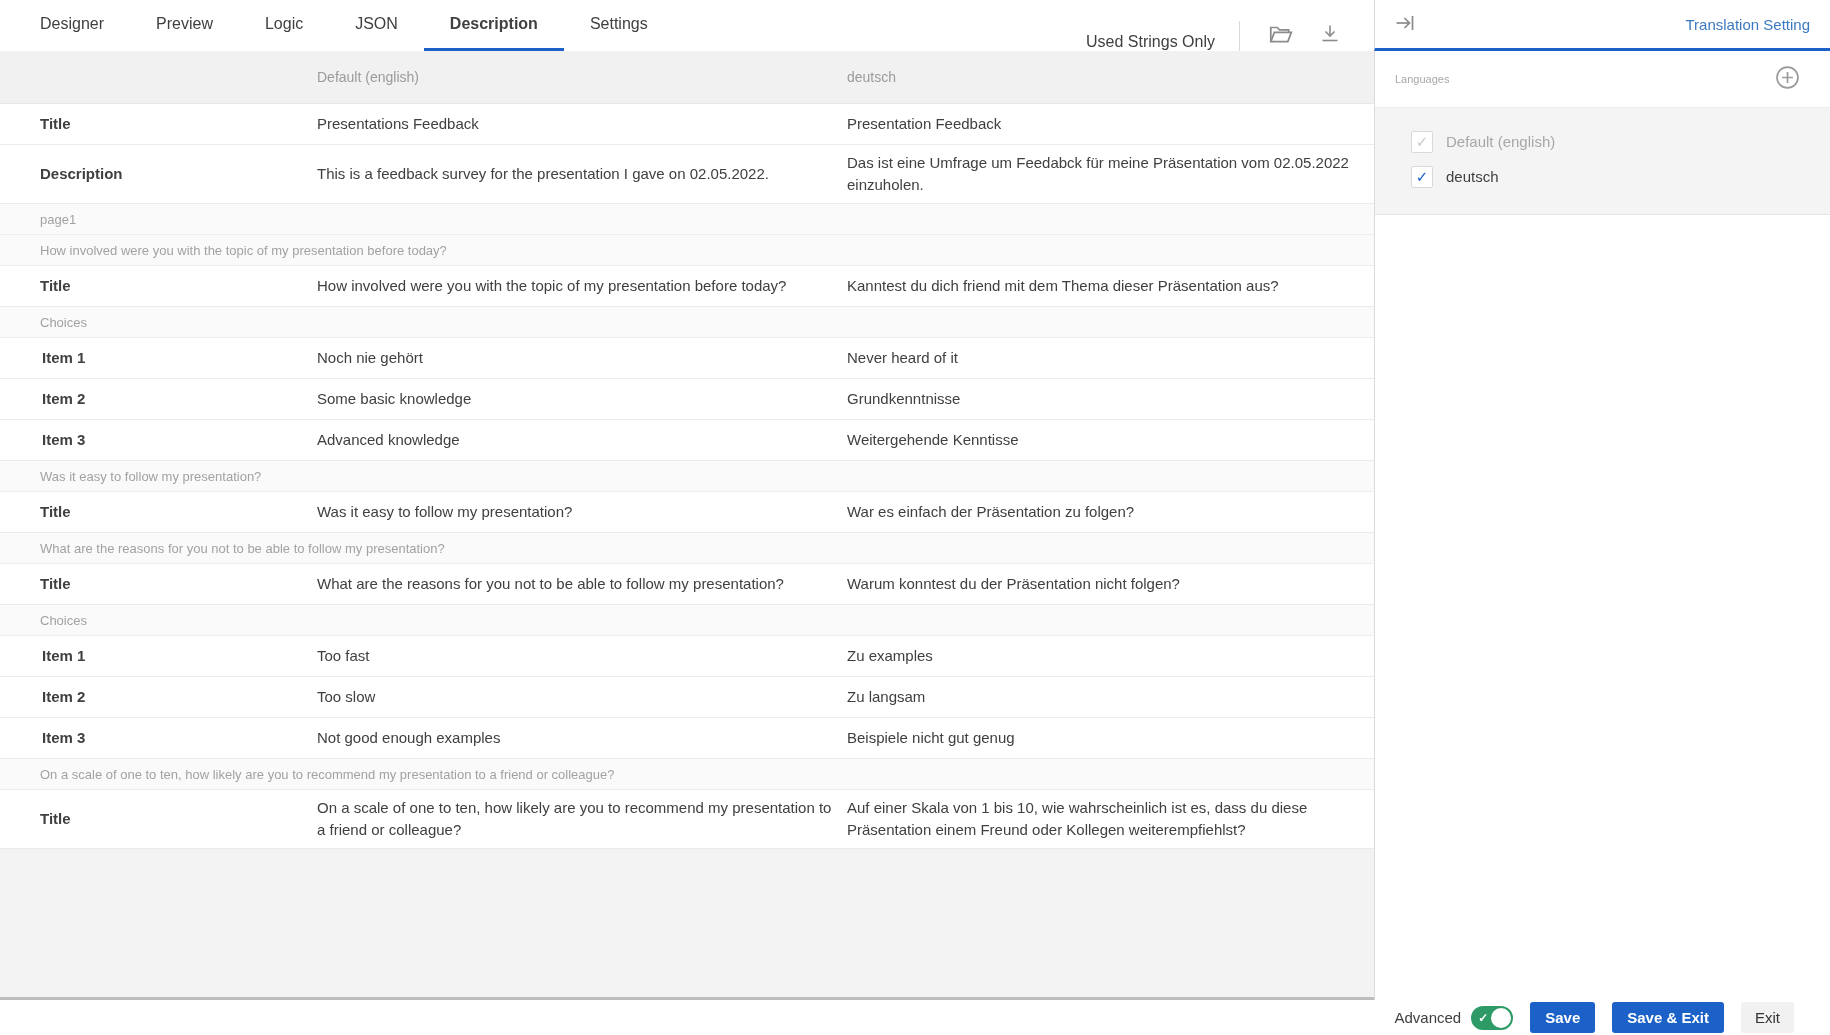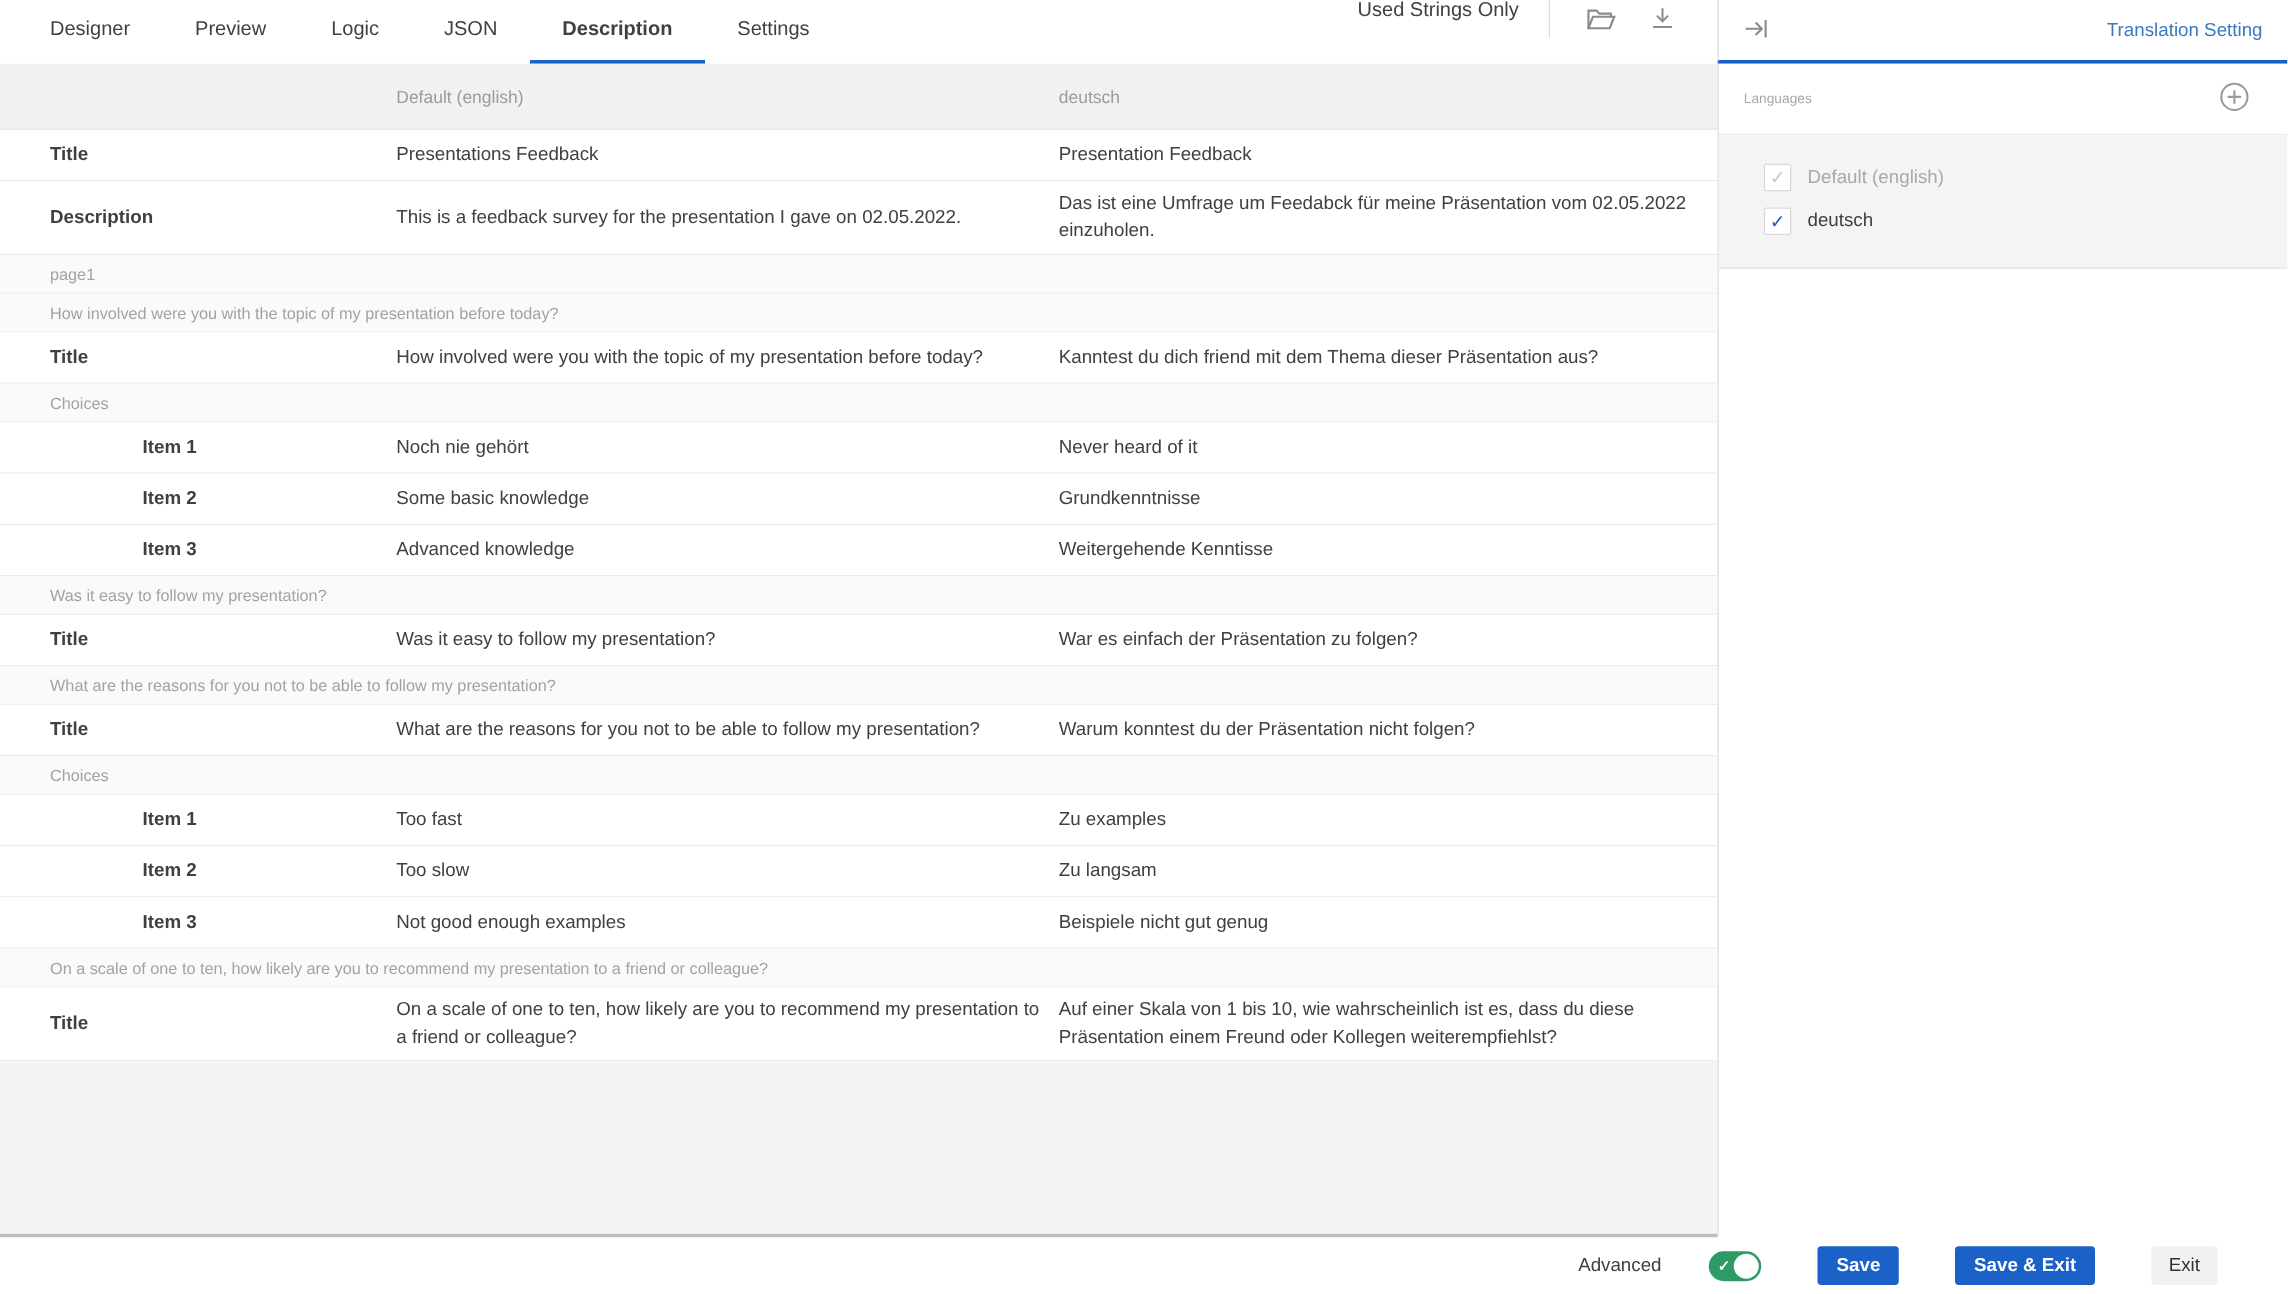--- a/index.html
+++ b/index.html
@@ -7,21 +7,21 @@
               font-family:"Liberation Sans","DejaVu Sans",sans-serif; color:#404040; }
   .app { width:1830px; height:1035px; display:flex; flex-direction:column; }
 
   
   .top-row { height:51px; display:flex; flex:0 0 auto; }
   .tabs-area { width:1374px; display:flex; align-items:stretch;gap:12px; }
   .tabs { display:flex; margin-left:14px; }
   .tab { padding:0 26px; display:flex; align-items:center; font-size:16px; color:#404040;
          cursor:pointer; border-bottom:3px solid transparent; }
   .tab.active { font-weight:700; border-bottom:3px solid var(--accent); }
-  .toolbar { margin-left:auto; display:flex; align-items:flex-start; padding-right:28px; }
+  .toolbar { margin-left:auto; display:flex; align-items:flex-end; padding-right:28px; }
   .used-strings { font-size:16px; color:#404040; margin-right:24px; white-space:nowrap; }
   .vdiv { width:1px; height:30px; background:#d9d9d9; margin-right:24px; }
   .icon-btn { background:none; border:none; cursor:pointer; display:flex; align-items:center;
               justify-content:center; width:32px; height:32px; margin-right:18px; }
   .icon-btn svg { stroke:#8b8b8b; fill:none; stroke-width:1.6; }
 
   .panel-header { flex:1; border-left:1px solid #dcdcdc; border-bottom:3px solid var(--accent);
                   display:flex; align-items:center; }
   .collapse-btn { background:none; border:none; cursor:pointer; margin-left:14px;
                   width:32px; height:32px; display:flex; align-items:center; justify-content:center; }
@@ -33,21 +33,21 @@
   .main-area { width:1374px; display:flex; flex-direction:column; }
 
   .t-header { display:grid; grid-template-columns:317px 530px 1fr; height:53px;
               background:#f1f1f1; border-bottom:1px solid #e7e7e7; }
   .t-header .col-h { display:flex; align-items:center; font-size:14px; color:#9b9b9b; }
   .t-row { display:grid; grid-template-columns:317px 530px 1fr; min-height:41px;
            background:#fff; border-bottom:1px solid #ebebeb; }
   .t-row .cell { display:flex; align-items:center; font-size:15px; line-height:22px;
                  padding:7px 15px 7px 0; }
   .t-row .lab { font-weight:700; padding-left:40px; }
-  .t-row .lab.indent { padding-left:66px;margin-left:48px; }
+  .t-row .lab.indent { padding-left:42px; }
   .t-row .val { color:#404040; cursor:text; }
   .c-de { padding-right:20px; }
   .t-group { height:31px; display:flex; align-items:center; background:#fafafa;
              border-bottom:1px solid #eeeeee; font-size:13px; color:#a2a2a2; padding-left:40px; }
   .filler { flex:1 1 auto; background:#f3f3f3; }
   .hscrollbar { height:3px; background:#bdbdbd; cursor:pointer; }
 
   
   .side-panel { flex:1; border-left:1px solid #dcdcdc; display:flex; flex-direction:column; background:#fff; }
   .langs-header { height:57px; display:flex; align-items:center; padding:0 28px 0 20px;
@@ -59,22 +59,22 @@
   .langs-list { background:#f4f4f4; border-bottom:1px solid #e4e4e4; padding:16px 0 20px; }
   .lang-row { display:flex; align-items:center; height:35px; padding-left:36px; cursor:pointer; }
   .cb { width:22px; height:22px; background:#fff; border:1px solid #d9d9d9; border-radius:2px;
         display:flex; align-items:center; justify-content:center; font-size:15px; font-weight:700; }
   .cb.blue { color:var(--accent); }
   .cb.gray { color:#c9c9c9; }
   .lang-label { margin-left:13px; font-size:15px; color:#404040; }
   .lang-row.disabled .lang-label { color:#a8a8a8; }
 
   
-  .bottom-bar { height:45px; flex:0 0 auto; background:#fff; display:flex; align-items:center;
-                justify-content:flex-end; padding-right:56px;gap:28px; }
+  .bottom-bar { height:35px; flex:0 0 auto; background:#fff; display:flex; align-items:center;
+                justify-content:flex-end; padding-right:36px; }
   .adv-label { font-size:15px; color:#404040; margin-right:10px; }
   .toggle { width:42px; height:24px; border-radius:12px; background:var(--green); border:none;
             position:relative; cursor:pointer; display:flex; align-items:center; }
   .toggle .tick { color:#fff; font-size:12px; font-weight:700; margin-left:7px; }
   .toggle .knob { position:absolute; right:2px; top:2px; width:20px; height:20px;
                   border-radius:50%; background:#fff; }
   .btn { height:31px; border:none; border-radius:3px; font-size:15px; font-weight:700;
          cursor:pointer; font-family:inherit; }
   .btn-blue { background:var(--accent); color:#fff; padding:0 15px; margin-left:17px; }
   .btn-gray { background:#f1f1f1; color:#333; padding:0 14px; margin-left:17px; font-weight:400; }

